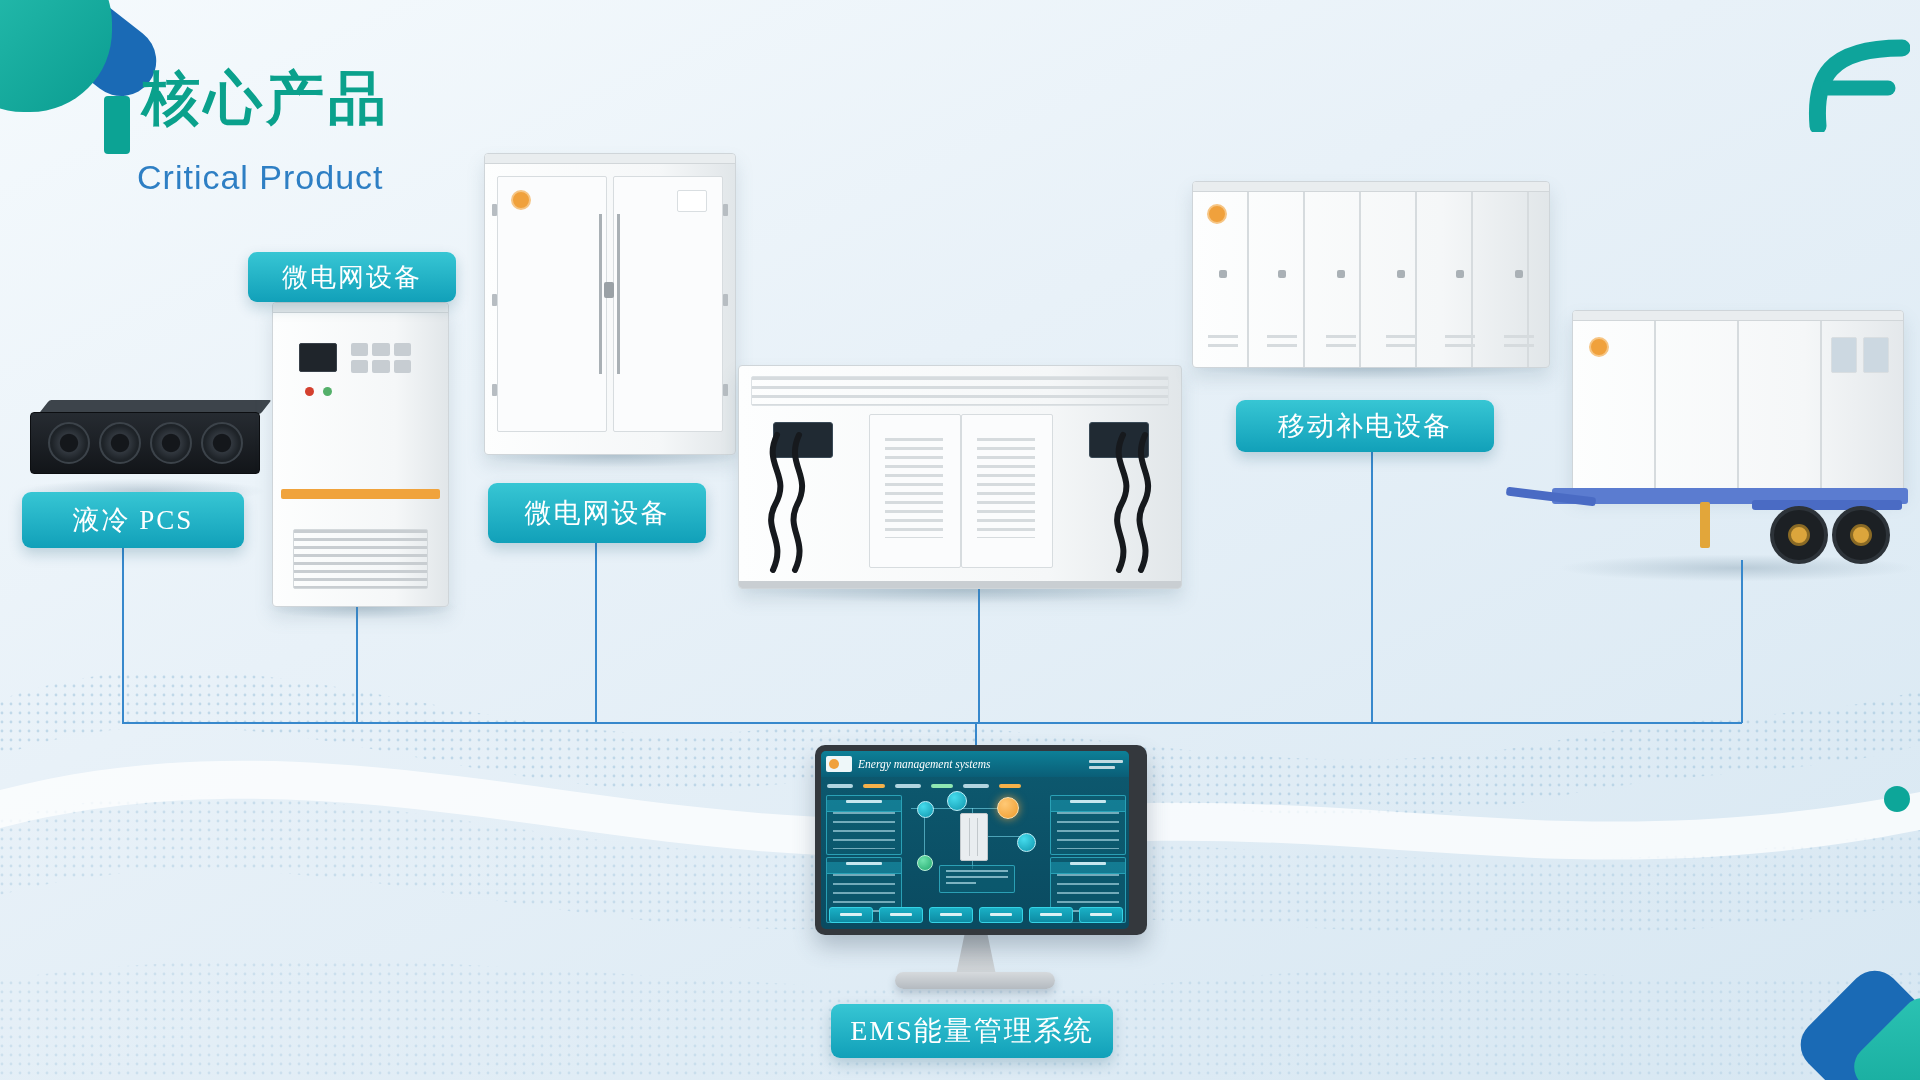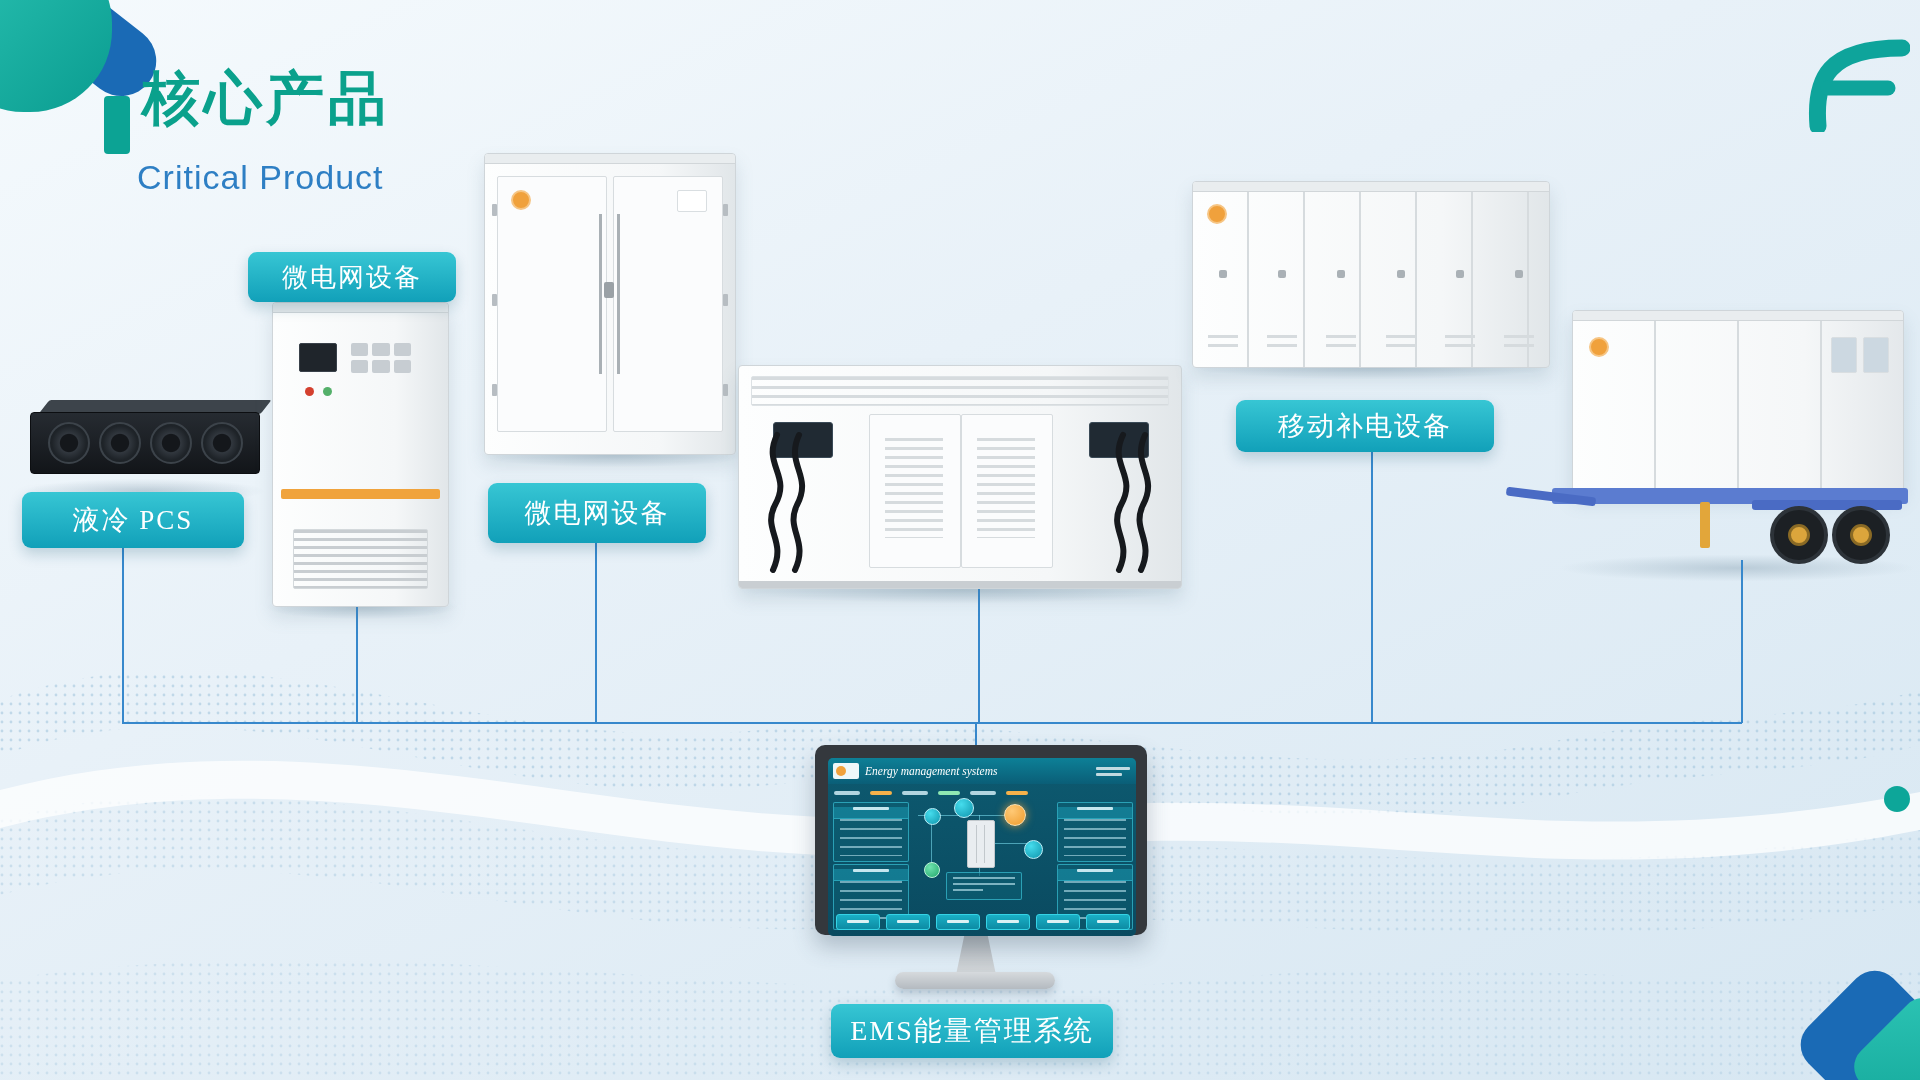--- a/index.html
+++ b/index.html
@@ -62,21 +62,21 @@
   .cable{position:absolute;z-index:5;}
   .disp-screen{position:absolute;width:58px;height:34px;background:#202a33;border-radius:3px;border:1px solid #3a4a57;}
 
   
   .chassis{position:absolute;background:#5b7cd0;border-radius:3px;}
   .wheel{position:absolute;width:58px;height:58px;border-radius:50%;background:#1c2024;border:4px solid #2d3339;box-sizing:border-box;}
   .hub{position:absolute;left:50%;top:50%;width:22px;height:22px;margin:-11px 0 0 -11px;border-radius:50%;background:#dba53c;border:3px solid #8a6a25;box-sizing:border-box;}
   .leg{position:absolute;width:10px;height:46px;background:#e2a63a;border-radius:2px;}
 
   
-  .monitor{left:815px;top:745px;width:332px;height:190px;background:#34383d;border-radius:10px;padding:13px;box-sizing:border-box;box-shadow:0 12px 22px rgba(60,80,100,.3);z-index:3;}
+  .monitor{left:815px;top:745px;width:332px;height:190px;background:#34383d;border-radius:10px;padding:6px;box-sizing:border-box;box-shadow:0 12px 22px rgba(60,80,100,.3);z-index:3;}
   .screen{position:relative;width:308px;height:178px;border-radius:5px;overflow:hidden;
     background:linear-gradient(180deg,#0d5a70 0%,#0a4a60 100%);}
   .scr-header{position:absolute;left:0;top:0;right:0;height:26px;background:linear-gradient(180deg,#0d8097,#0a5e77);display:flex;align-items:center;}
   .scr-logo{width:26px;height:16px;margin:0 6px 0 5px;background:#eef7f9;border-radius:2px;position:relative;}
   .scr-logo i{position:absolute;left:3px;top:3px;width:10px;height:10px;border-radius:50%;background:#f0a13c;}
   .scr-title{color:#fff;font-family:"Liberation Serif","DejaVu Serif",serif;font-style:italic;font-size:11.5px;white-space:nowrap;}
   .scr-date{margin-left:auto;margin-right:6px;display:flex;flex-direction:column;gap:3px;}
   .scr-date b{display:block;width:34px;height:3px;background:rgba(255,255,255,.75);border-radius:1px;}
   .scr-subbar{position:absolute;left:6px;top:30px;right:6px;height:10px;display:flex;gap:10px;align-items:center;}
   .chip{height:4px;border-radius:2px;}

